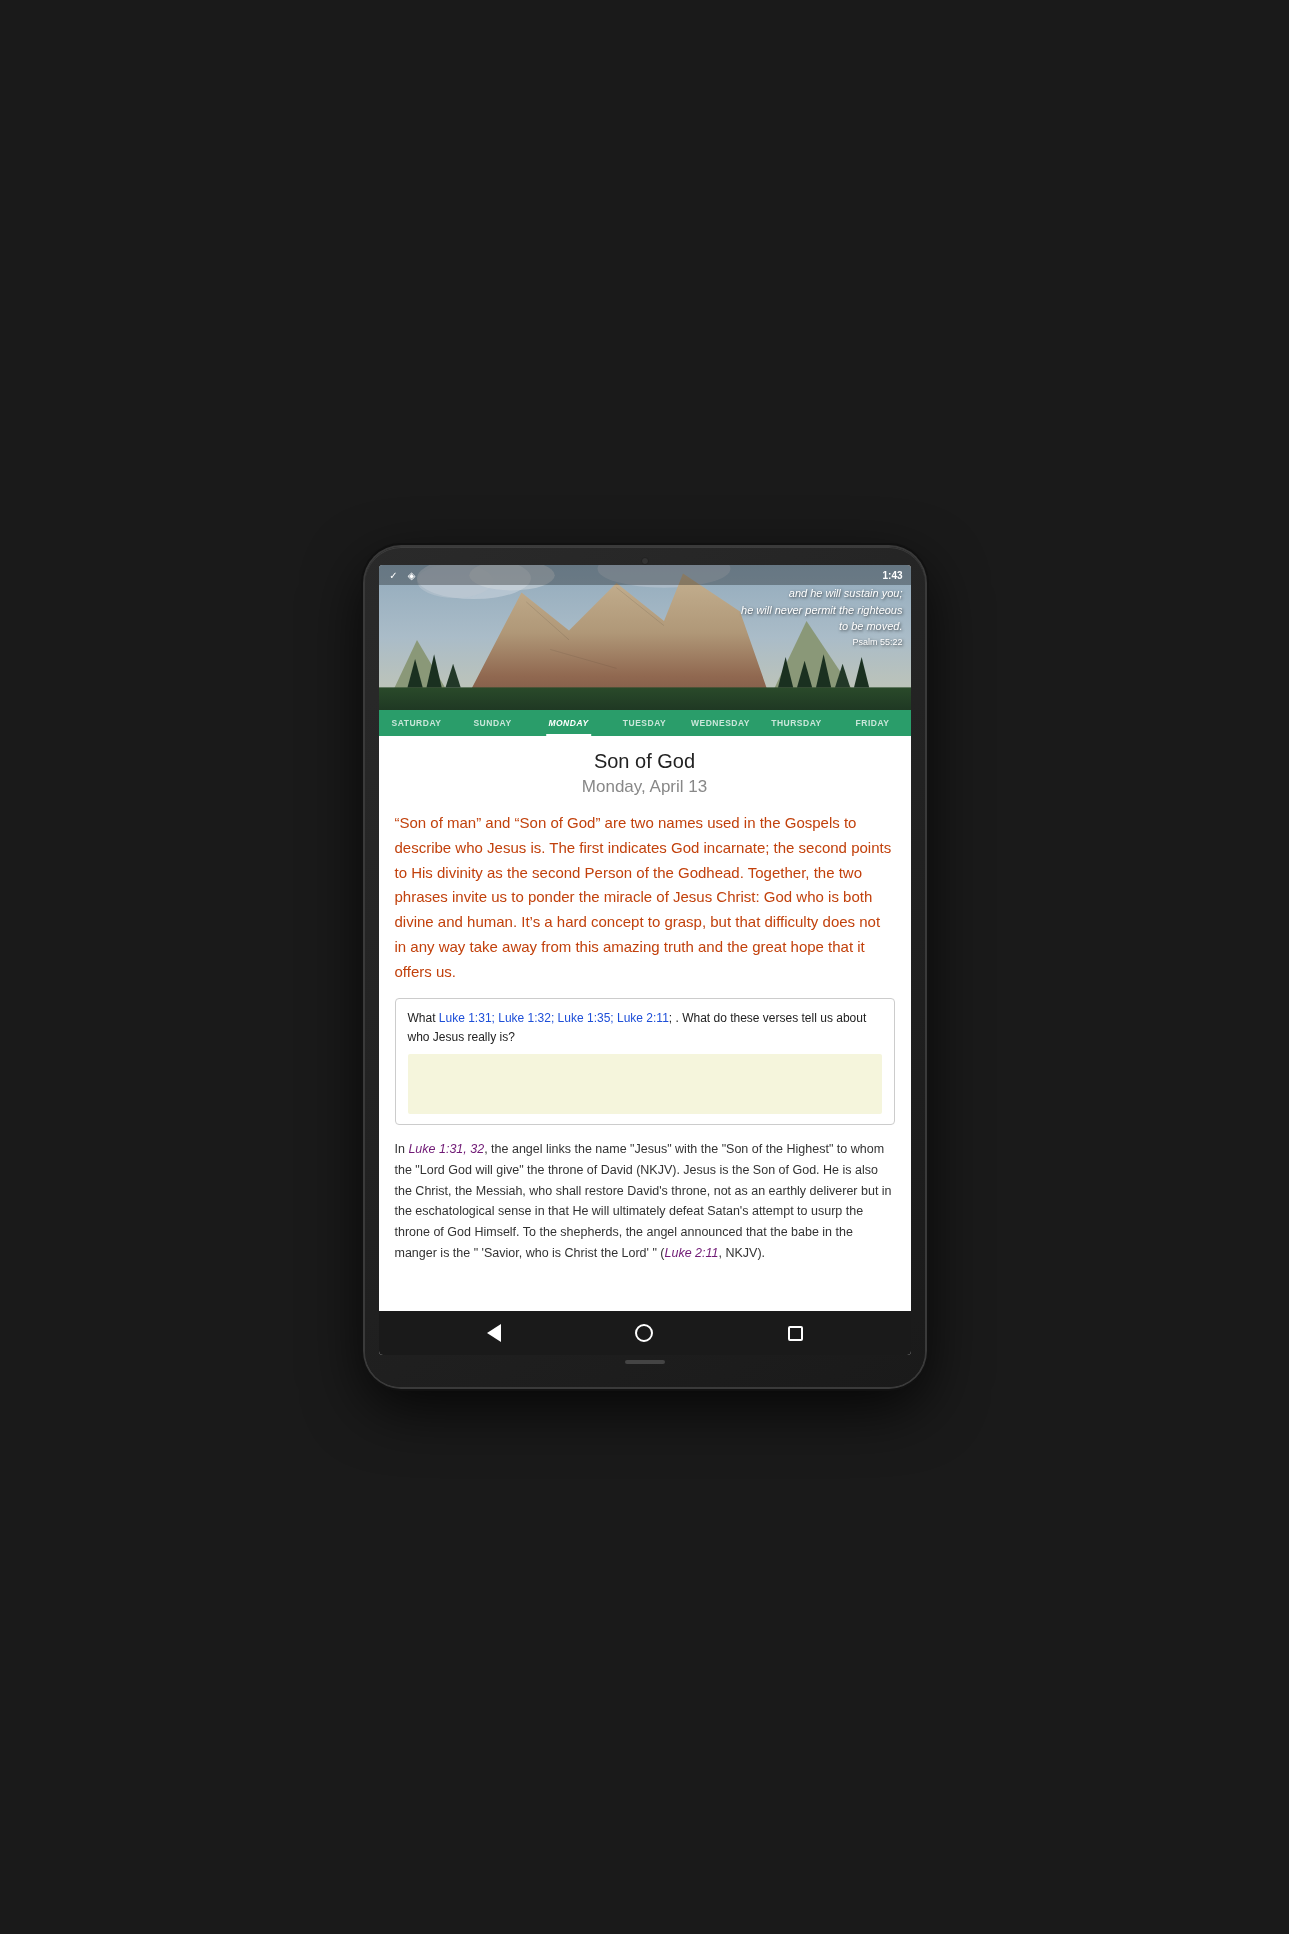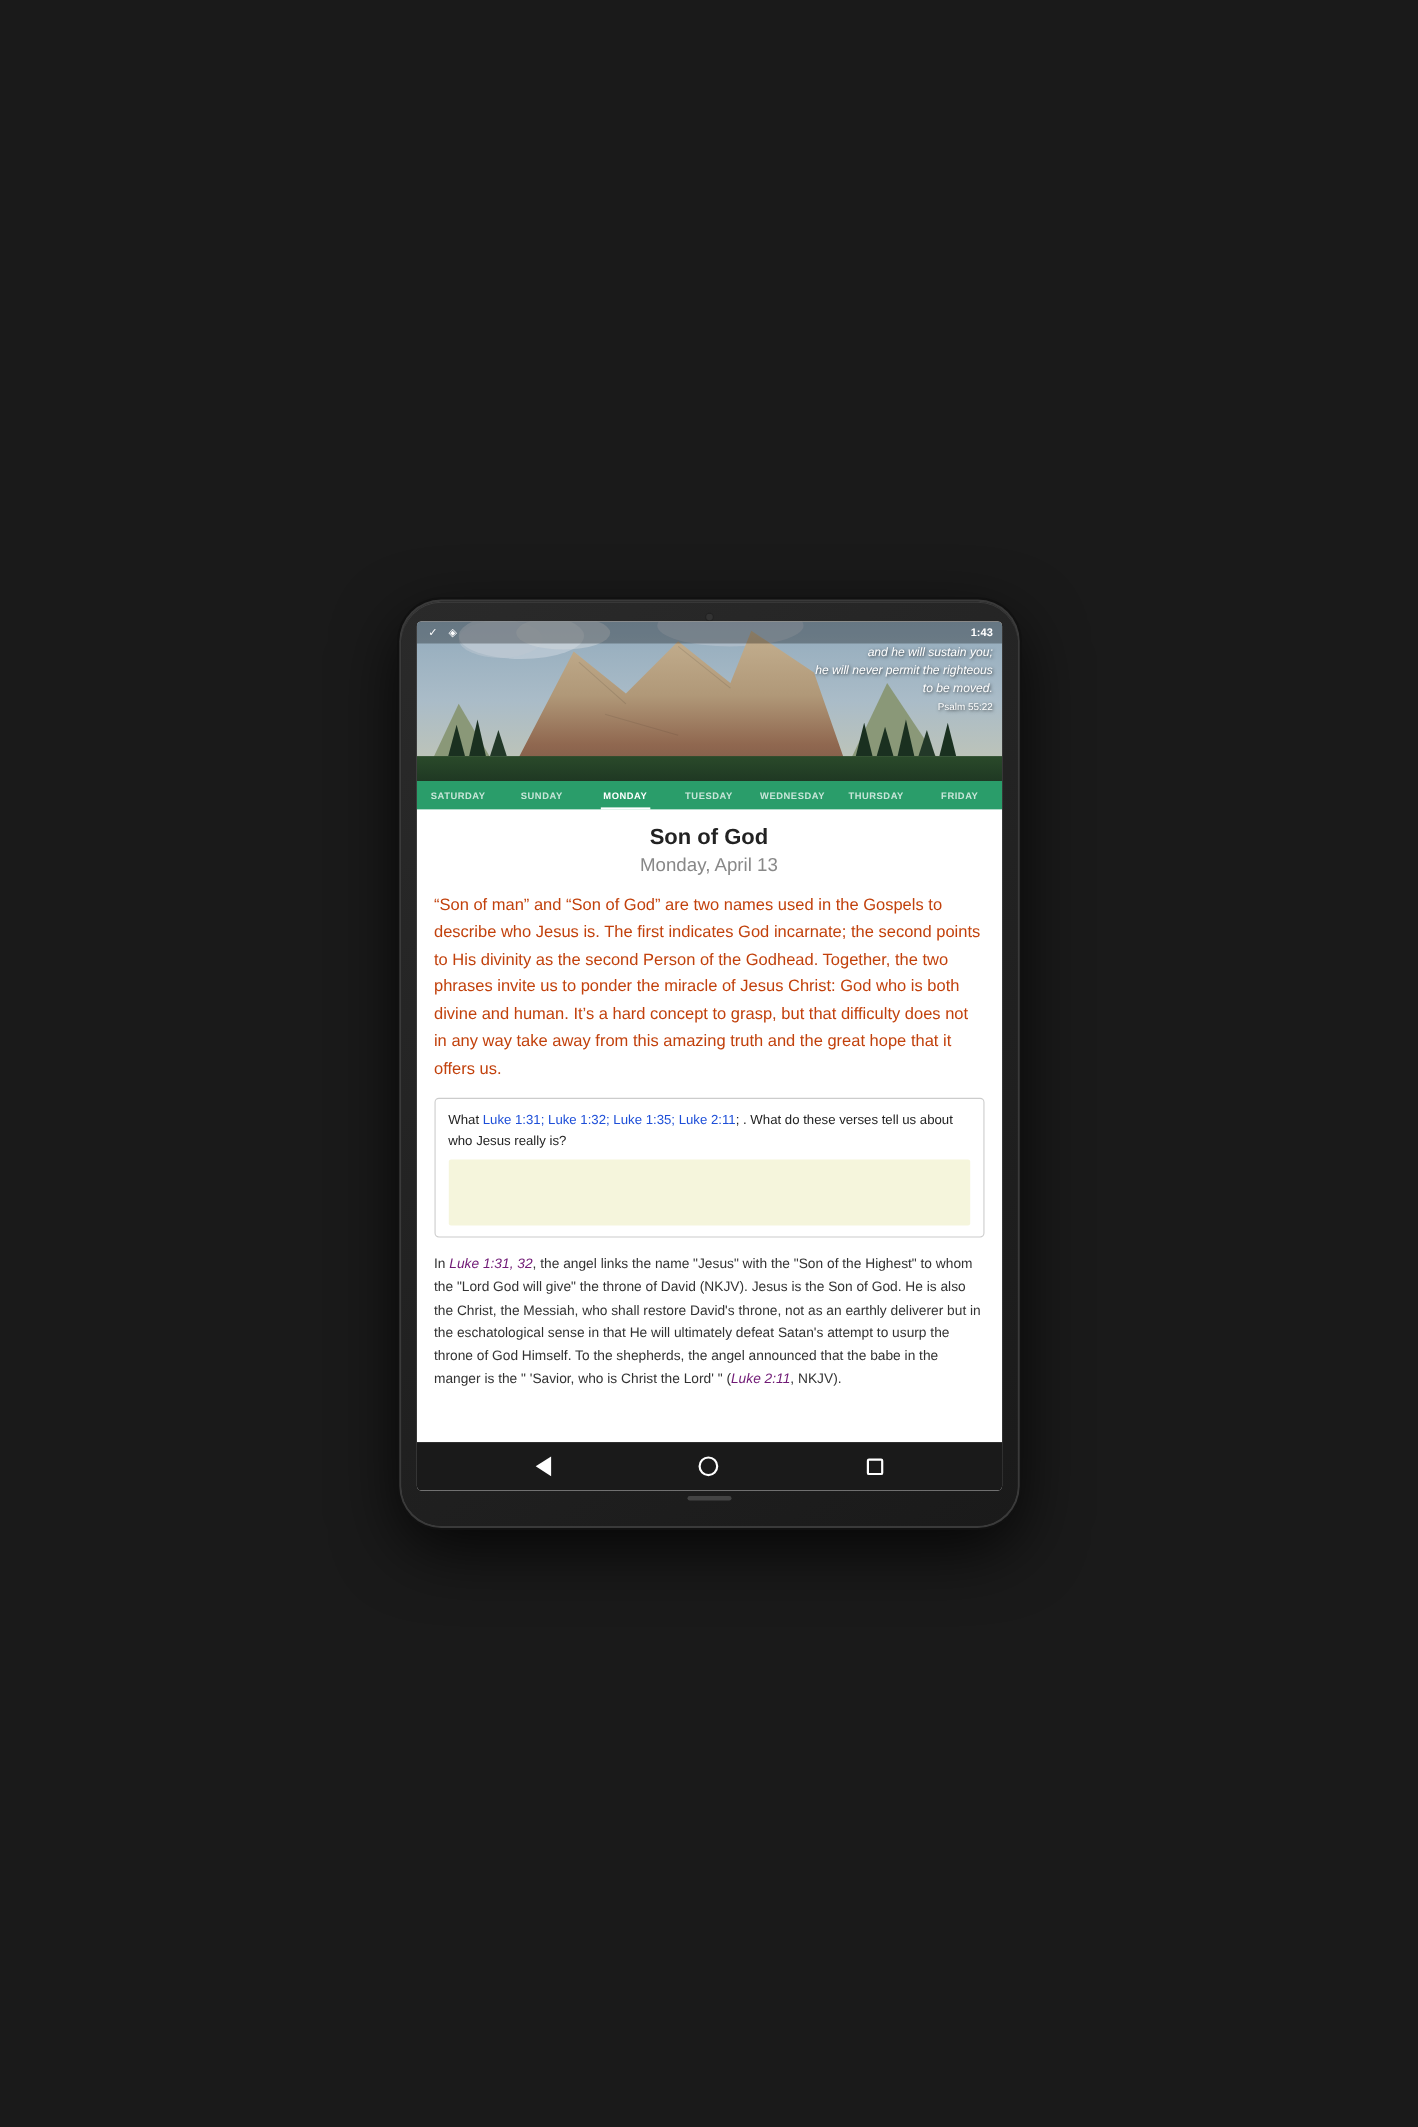--- a/index.html
+++ b/index.html
@@ -150,20 +150,21 @@
       font-size: 8.5px;
       font-weight: bold;
       letter-spacing: 0.5px;
       cursor: pointer;
       text-transform: uppercase;
       position: relative;
     }
 
     .day-tab.active {
       color: white;
+      font-style: italic;
     }
 
     .day-tab.active::after {
       content: '';
       position: absolute;
       bottom: 0;
       left: 50%;
       transform: translateX(-50%);
       width: 60%;
       height: 2px;
@@ -174,21 +175,21 @@
     .content-area {
       flex: 1;
       overflow-y: auto;
       padding: 14px 16px 20px;
       background: white;
     }
 
     .lesson-title {
       text-align: center;
       font-size: 20px;
-      font-weight: bold;
+      font-weight: normal;
       color: #222;
       margin-bottom: 4px;
     }
 
     .lesson-date {
       text-align: center;
       font-size: 17px;
       color: #888;
       margin-bottom: 14px;
     }

